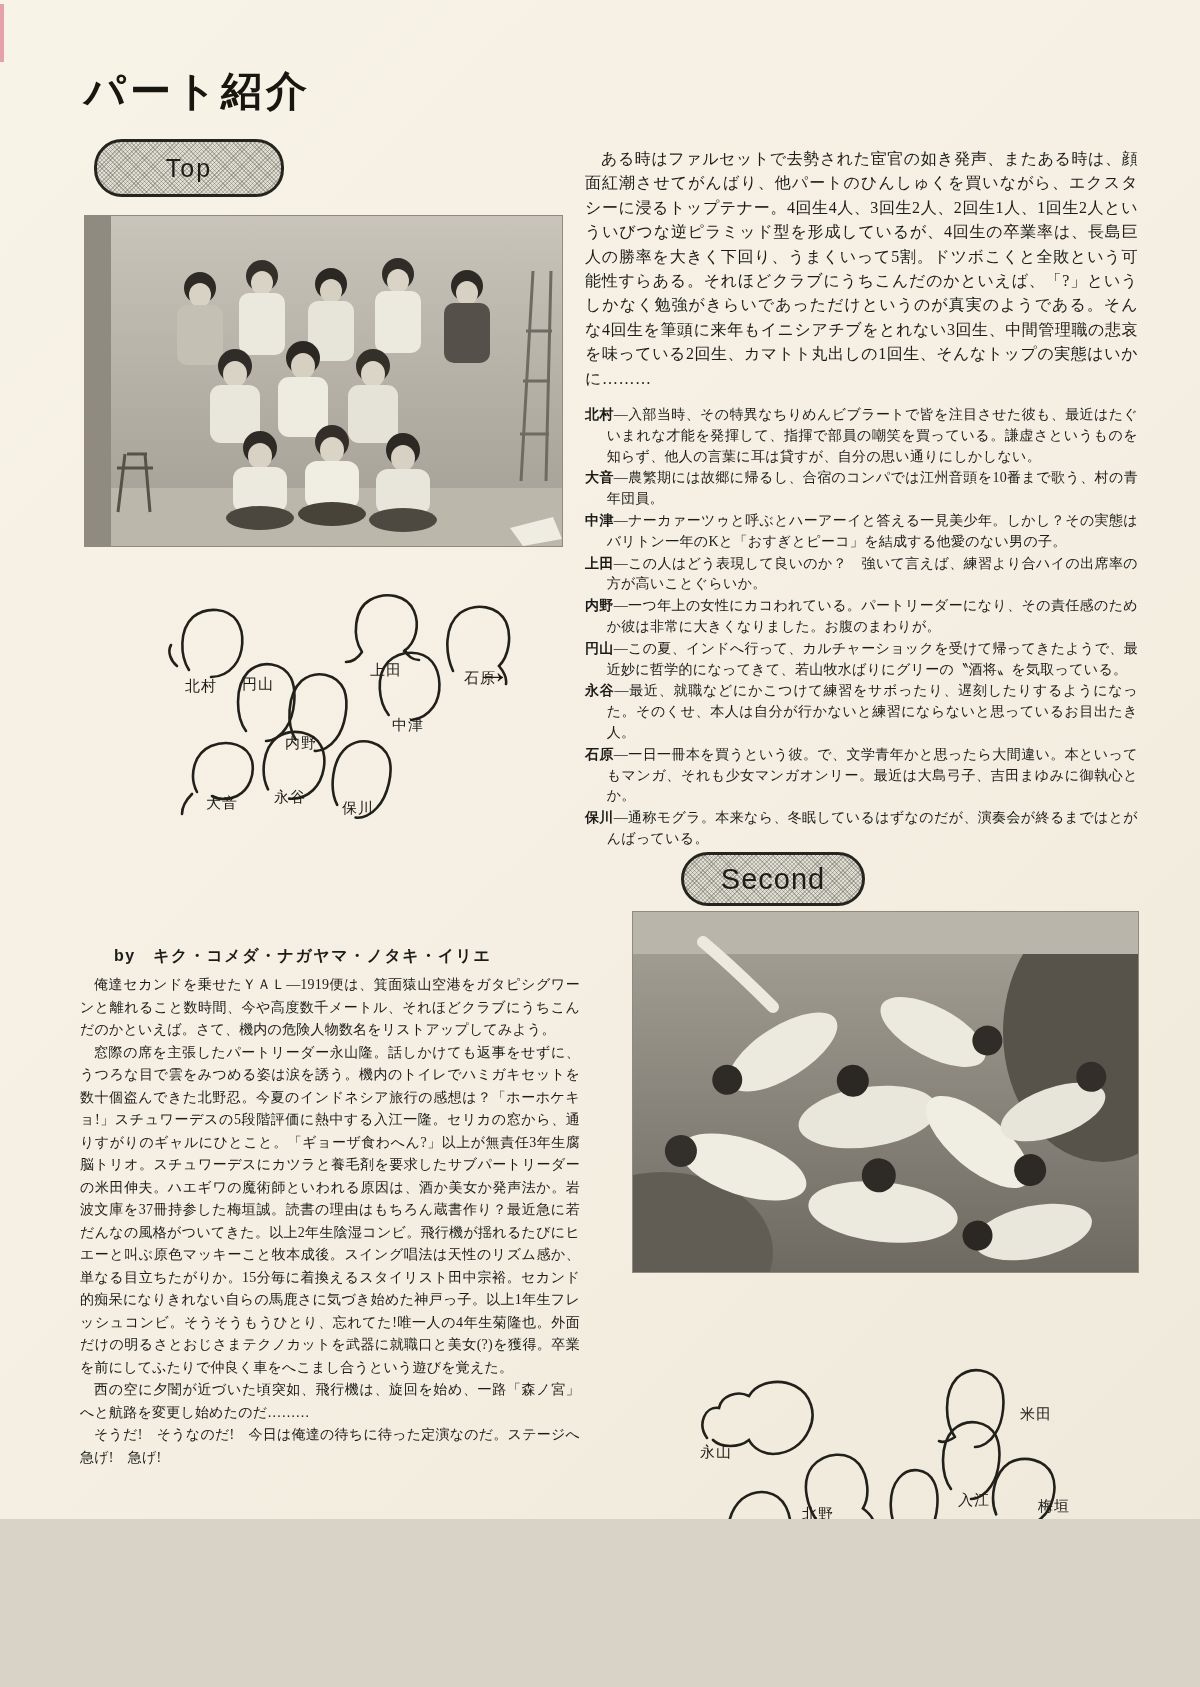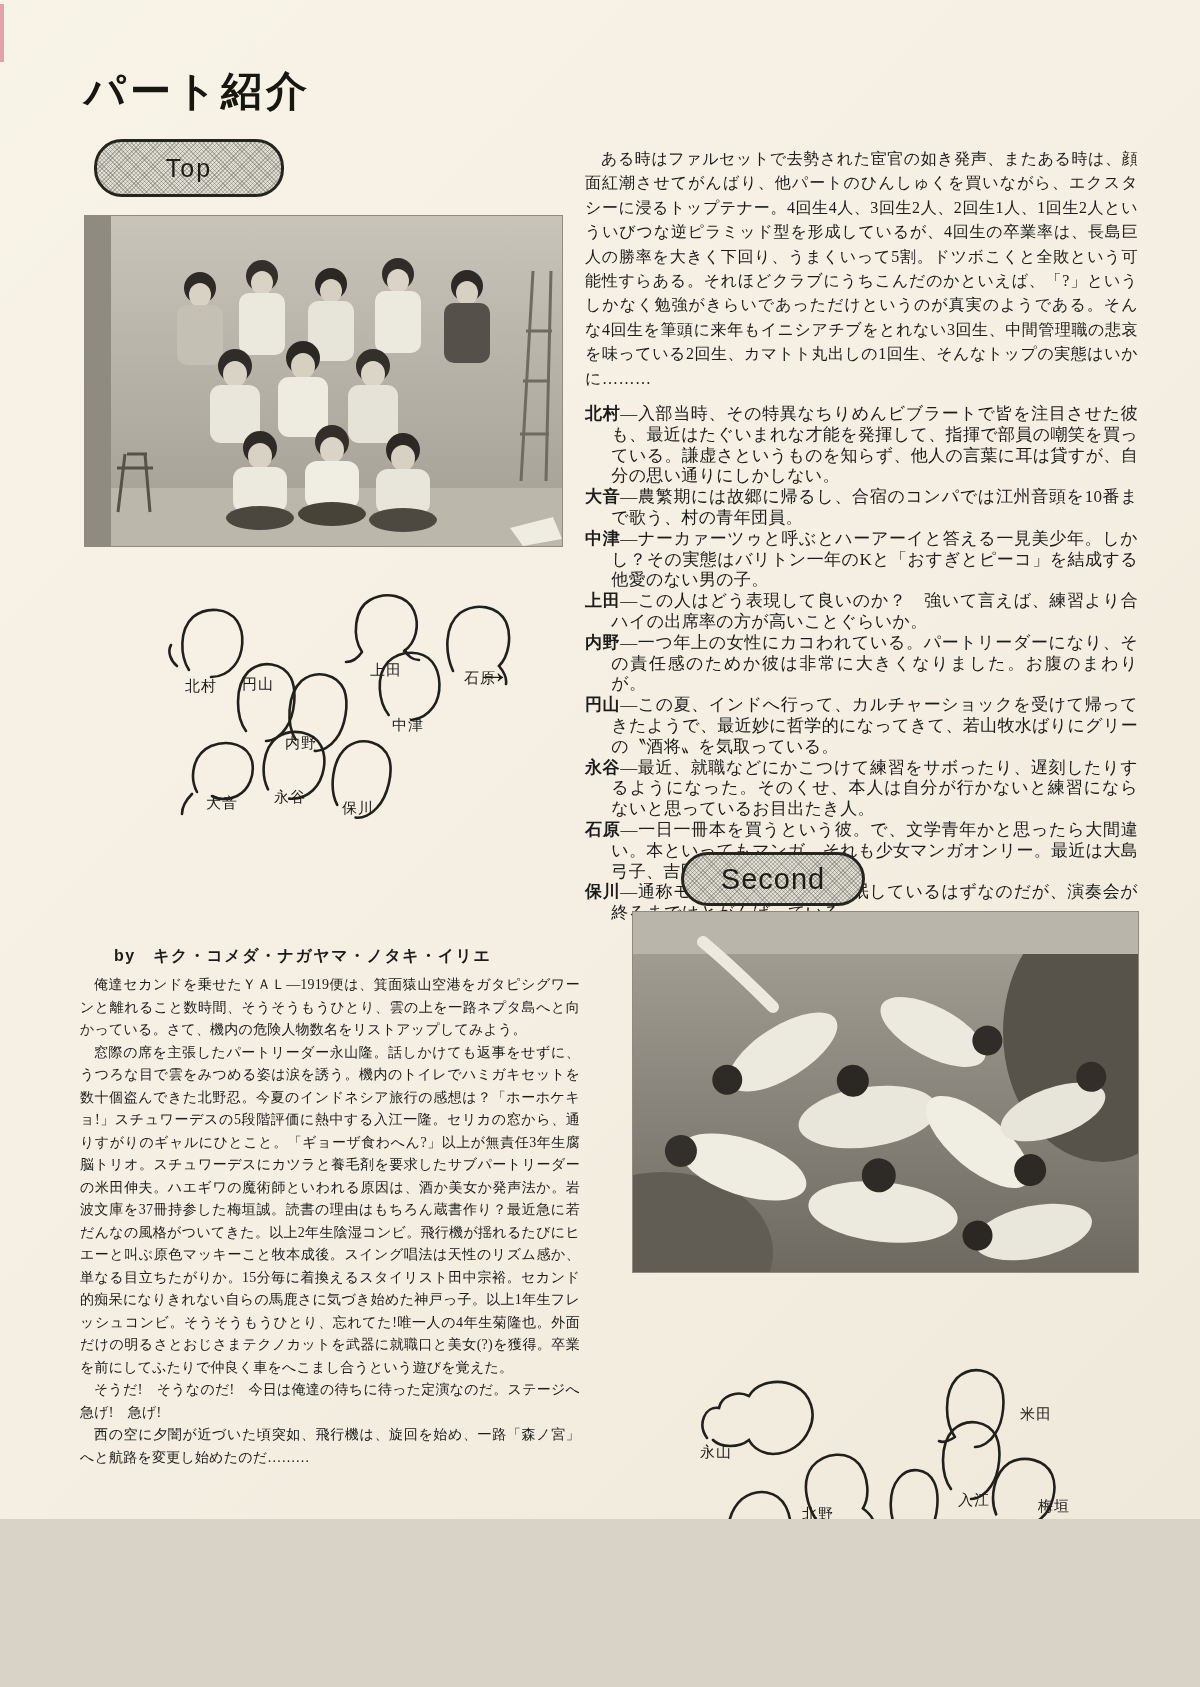--- a/index.html
+++ b/index.html
@@ -25,21 +25,21 @@
   }
   .badge-top{left:94px;top:139px;width:184px;height:52px;font-size:25px;letter-spacing:2px;}
   .badge-second{left:647px;top:852px;width:178px;height:48px;font-size:29px;letter-spacing:1px;margin-left:34px;}
   .photo{position:absolute;outline:1px solid #8e8a7e;}
   .photo svg{display:block;width:100%;height:100%;}
   .photo-top{left:85px;top:216px;width:477px;height:330px;}
   .photo-second{left:633px;top:912px;width:505px;height:360px;}
   .right-col{position:absolute;left:585px;top:147px;width:553px;}
   .intro{margin:0;font-size:16px;line-height:24.4px;letter-spacing:.5px;text-indent:1em;text-align:justify;}
   .members{margin-top:13px;}
-  .member{margin:0;font-size:17px;line-height:20.8px;letter-spacing:.3px;
+  .member{margin:0;font-size:14px;line-height:20.8px;letter-spacing:.3px;
     padding-left:1.55em;text-indent:-1.55em;text-align:justify;}
   .member .mname{font-family:"Liberation Sans","DejaVu Sans",sans-serif;font-weight:700;}
   .left-col{position:absolute;left:80px;top:946px;width:500px;}
   .byline{margin:0 0 7px 0;padding-left:34px;font-family:"Liberation Sans","DejaVu Sans",sans-serif;
     font-weight:700;font-size:16px;letter-spacing:1.5px;}
   .story{margin:0;font-size:14px;line-height:22.5px;letter-spacing:.2px;text-indent:1em;text-align:justify;}
   .sketch{position:absolute;}
   .sketch-top{left:130px;top:550px;width:440px;height:290px;}
   .sketch-second{left:640px;top:1290px;width:540px;height:350px;}
   .head{fill:none;stroke:#21201b;stroke-width:2.6;stroke-linecap:round;}
@@ -232,24 +232,24 @@
         <g transform="translate(400,320) rotate(-12)">
             <ellipse rx="60" ry="26" fill="#e9e6dc"></ellipse>
             <circle cx="-55" cy="-8" r="15" fill="#2b2723"></circle>
           </g>
       </g>
     </svg>
   </div>
 
   <div class="left-col">
     <p class="byline">by　キク・コメダ・ナガヤマ・ノタキ・イリエ</p>
-    <p class="story">俺達セカンドを乗せたＹＡＬ―1919便は、箕面猿山空港をガタピシグワーンと離れること数時間、そうそうもうひとり、雲の上を一路ネプタ島へと向かっている。さて、機内の危険人物数名をリストアップしてみよう。</p>
+    <p class="story">俺達セカンドを乗せたＹＡＬ―1919便は、箕面猿山空港をガタピシグワーンと離れること数時間、今や高度数千メートル、それほどクラブにうちこんだのかといえば。さて、機内の危険人物数名をリストアップしてみよう。</p>
     <p class="story">窓際の席を主張したパートリーダー永山隆。話しかけても返事をせずに、うつろな目で雲をみつめる姿は涙を誘う。機内のトイレでハミガキセットを数十個盗んできた北野忍。今夏のインドネシア旅行の感想は？「ホーホケキョ!」スチュワーデスの5段階評価に熱中する入江一隆。セリカの窓から、通りすがりのギャルにひとこと。「ギョーザ食わへん?」以上が無責任3年生腐脳トリオ。スチュワーデスにカツラと養毛剤を要求したサブパートリーダーの米田伸夫。ハエギワの魔術師といわれる原因は、酒か美女か発声法か。岩波文庫を37冊持参した梅垣誠。読書の理由はもちろん蔵書作り？最近急に若だんなの風格がついてきた。以上2年生陰湿コンビ。飛行機が揺れるたびにヒエーと叫ぶ原色マッキーこと牧本成後。スイング唱法は天性のリズム感か、単なる目立ちたがりか。15分毎に着換えるスタイリスト田中宗裕。セカンド的痴呆になりきれない自らの馬鹿さに気づき始めた神戸っ子。以上1年生フレッシュコンビ。そうそうもうひとり、忘れてた!唯一人の4年生菊隆也。外面だけの明るさとおじさまテクノカットを武器に就職口と美女(?)を獲得。卒業を前にしてふたりで仲良く車をへこまし合うという遊びを覚えた。</p>
+    <p class="story">西の空に夕闇が近づいた頃突如、飛行機は、旋回を始め、一路「森ノ宮」へと航路を変更し始めたのだ………</p>
     <p class="story">そうだ!　そうなのだ!　今日は俺達の待ちに待った定演なのだ。ステージへ急げ!　急げ!</p>
-    <p class="story">西の空に夕闇が近づいた頃突如、飛行機は、旋回を始め、一路「森ノ宮」へと航路を変更し始めたのだ………</p>
   </div>
 
   <svg class="sketch sketch-second" viewBox="0 0 540 350">
     <g>
       <path class="head" transform="translate(125,140)" d="M -58,8 C -68,-6 -60,-24 -46,-22 C -44,-34 -28,-40 -16,-34 C -8,-48 14,-52 30,-44 C 46,-36 52,-16 44,0 C 38,14 24,24 8,24 C -2,24 -12,18 -16,10 C -26,18 -44,18 -52,10"></path>
       <path class="head" transform="translate(335,111)" d="M -20,36 C -30,22 -32,-8 -18,-23 C -4,-36 17,-32 25,-17 C 31,-4 29,20 20,33 C 15,41 7,46 0,46 M -20,36 C -26,40 -32,42 -36,40"></path>
       <path class="head" transform="translate(197,193) rotate(-14)" d="M -27,36 C -35,18 -36,-9 -20,-22 C -4,-33 18,-29 26,-13 C 32,1 29,21 19,31 C 24,37 27,43 26,49"></path>
       <path class="head" transform="translate(275,202)" d="M -16,40 C -26,28 -28,0 -16,-14 C -6,-26 12,-24 19,-10 C 25,2 23,26 15,38 C 12,44 8,50 10,56"></path>
       <path class="head" transform="translate(331,163)" d="M -20,36 C -30,22 -32,-8 -18,-23 C -4,-36 17,-32 25,-17 C 31,-4 29,20 20,33 C 15,41 7,46 0,46"></path>
       <path class="head" transform="translate(385,199) rotate(10)" d="M -24,30 C -33,16 -34,-10 -20,-23 C -6,-34 15,-32 24,-19 C 32,-7 31,14 21,26 C 15,33 6,37 -2,37"></path>

